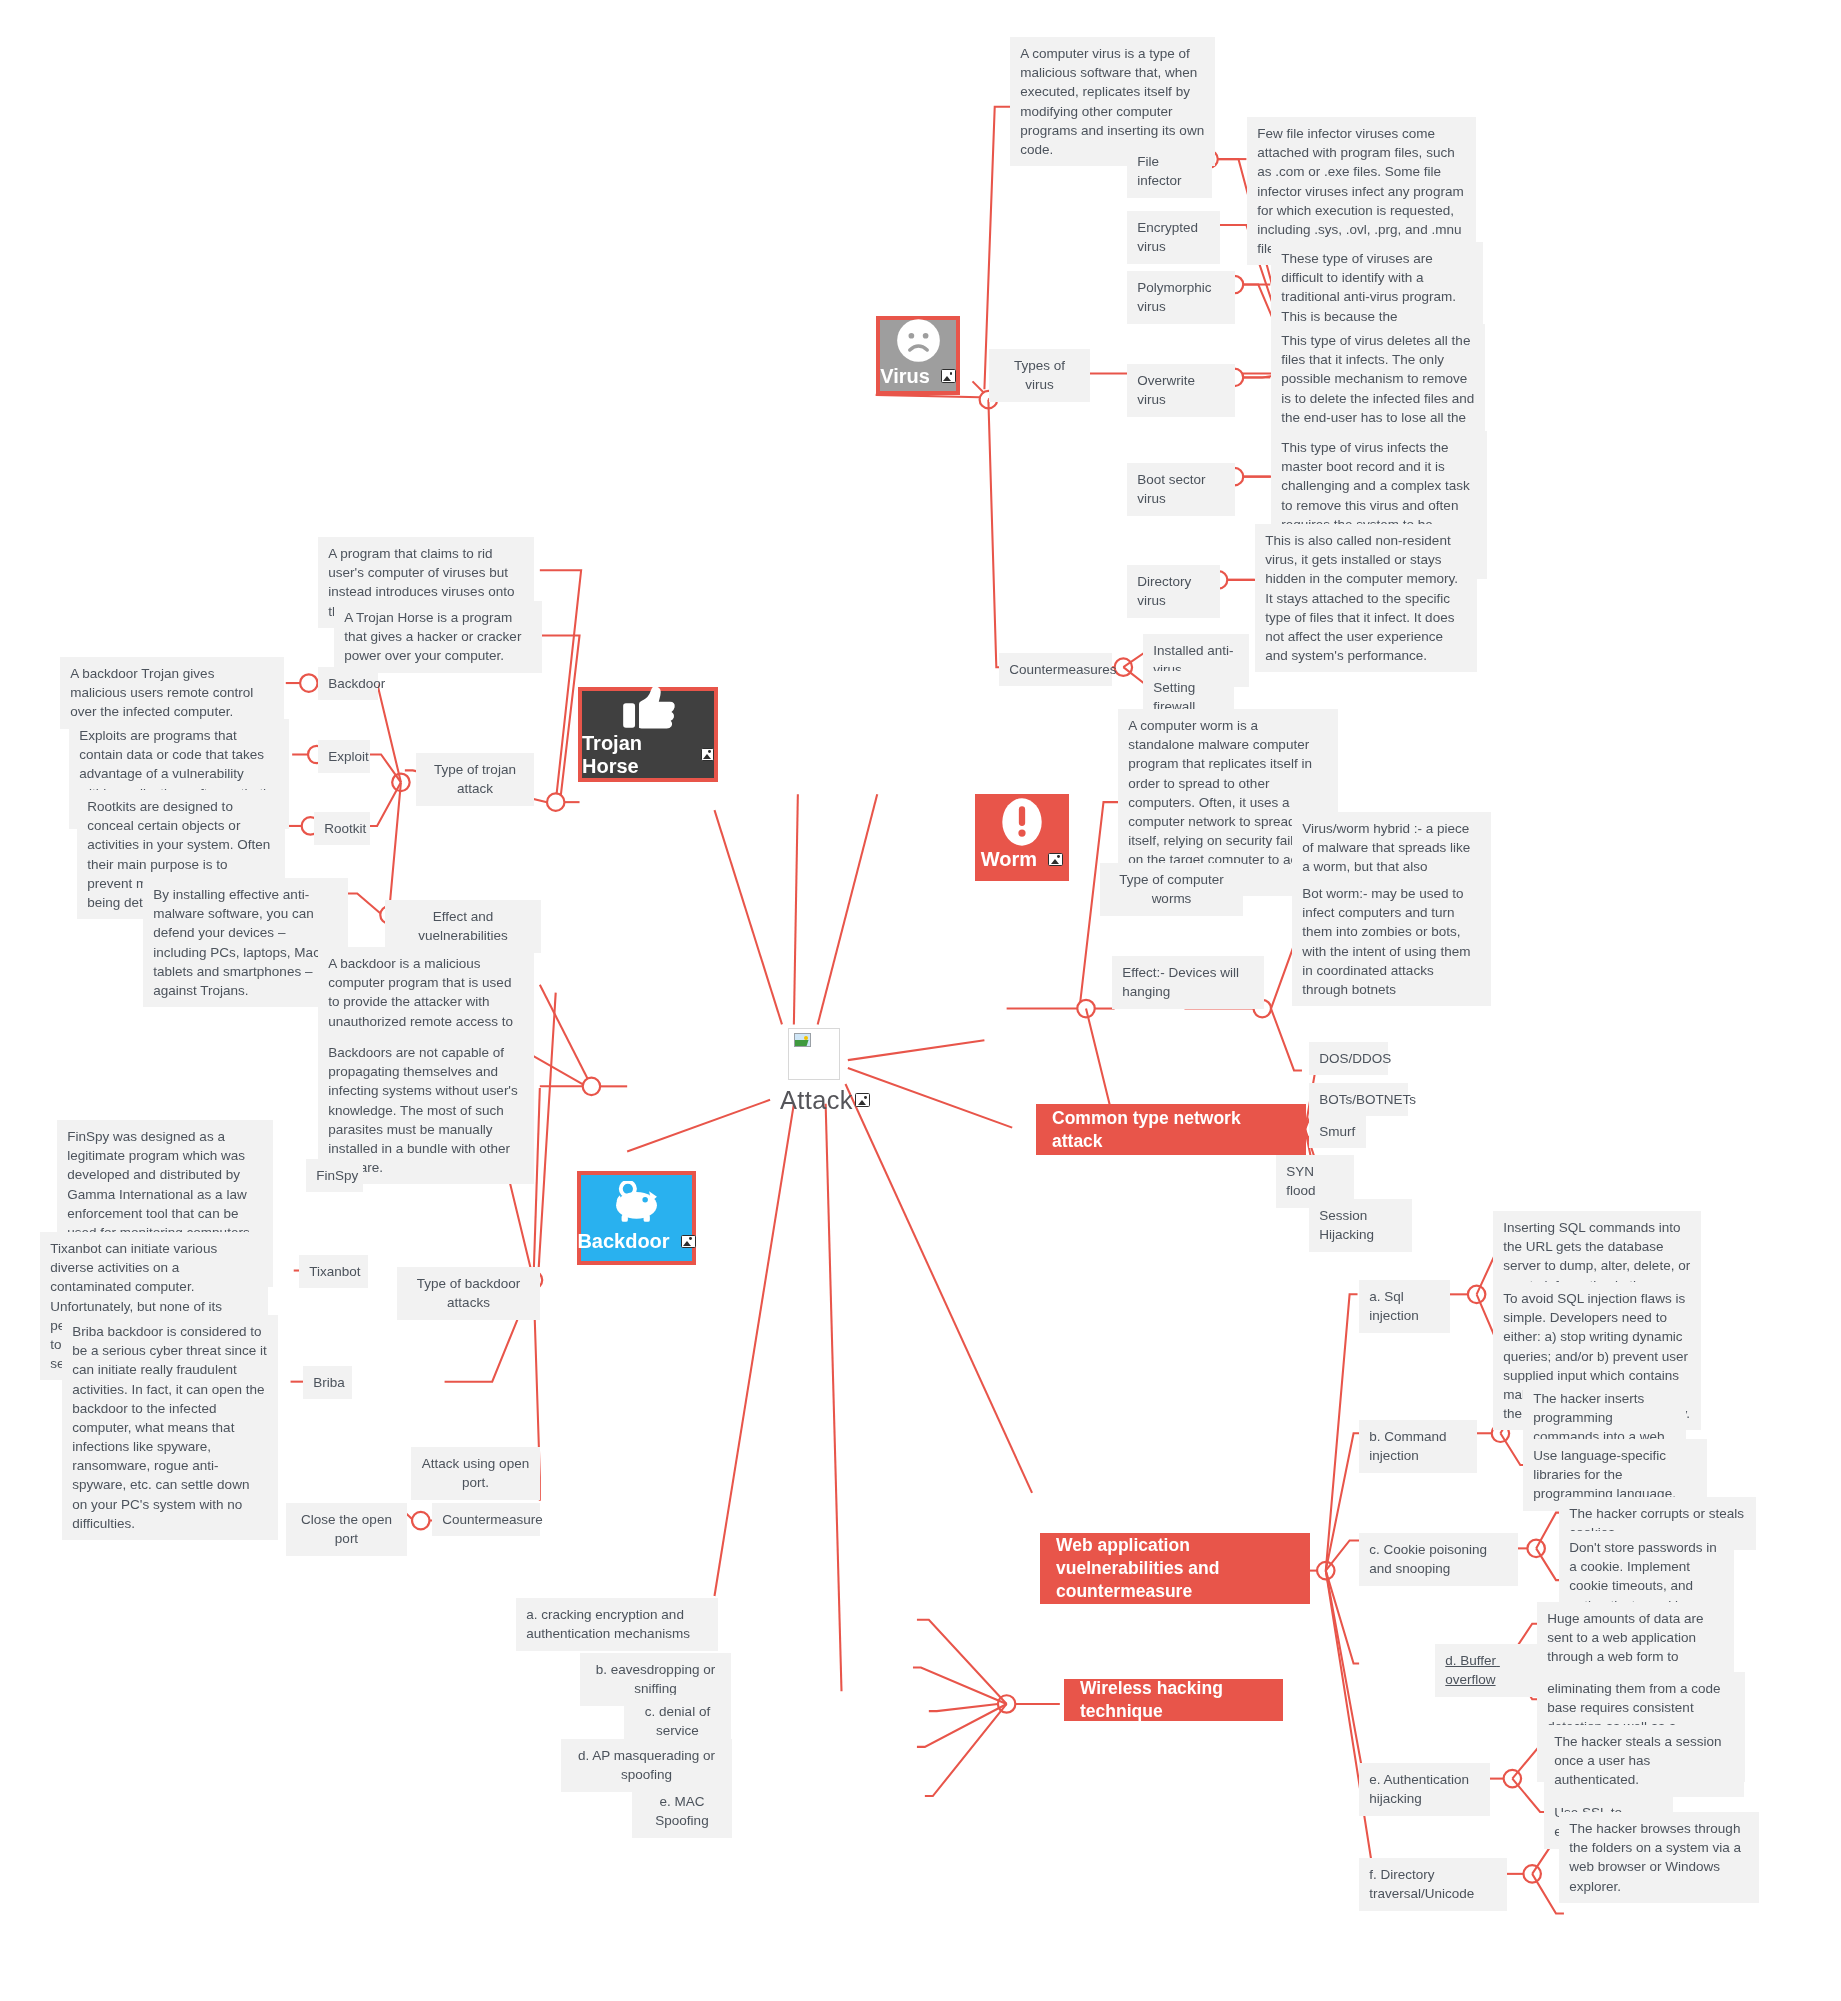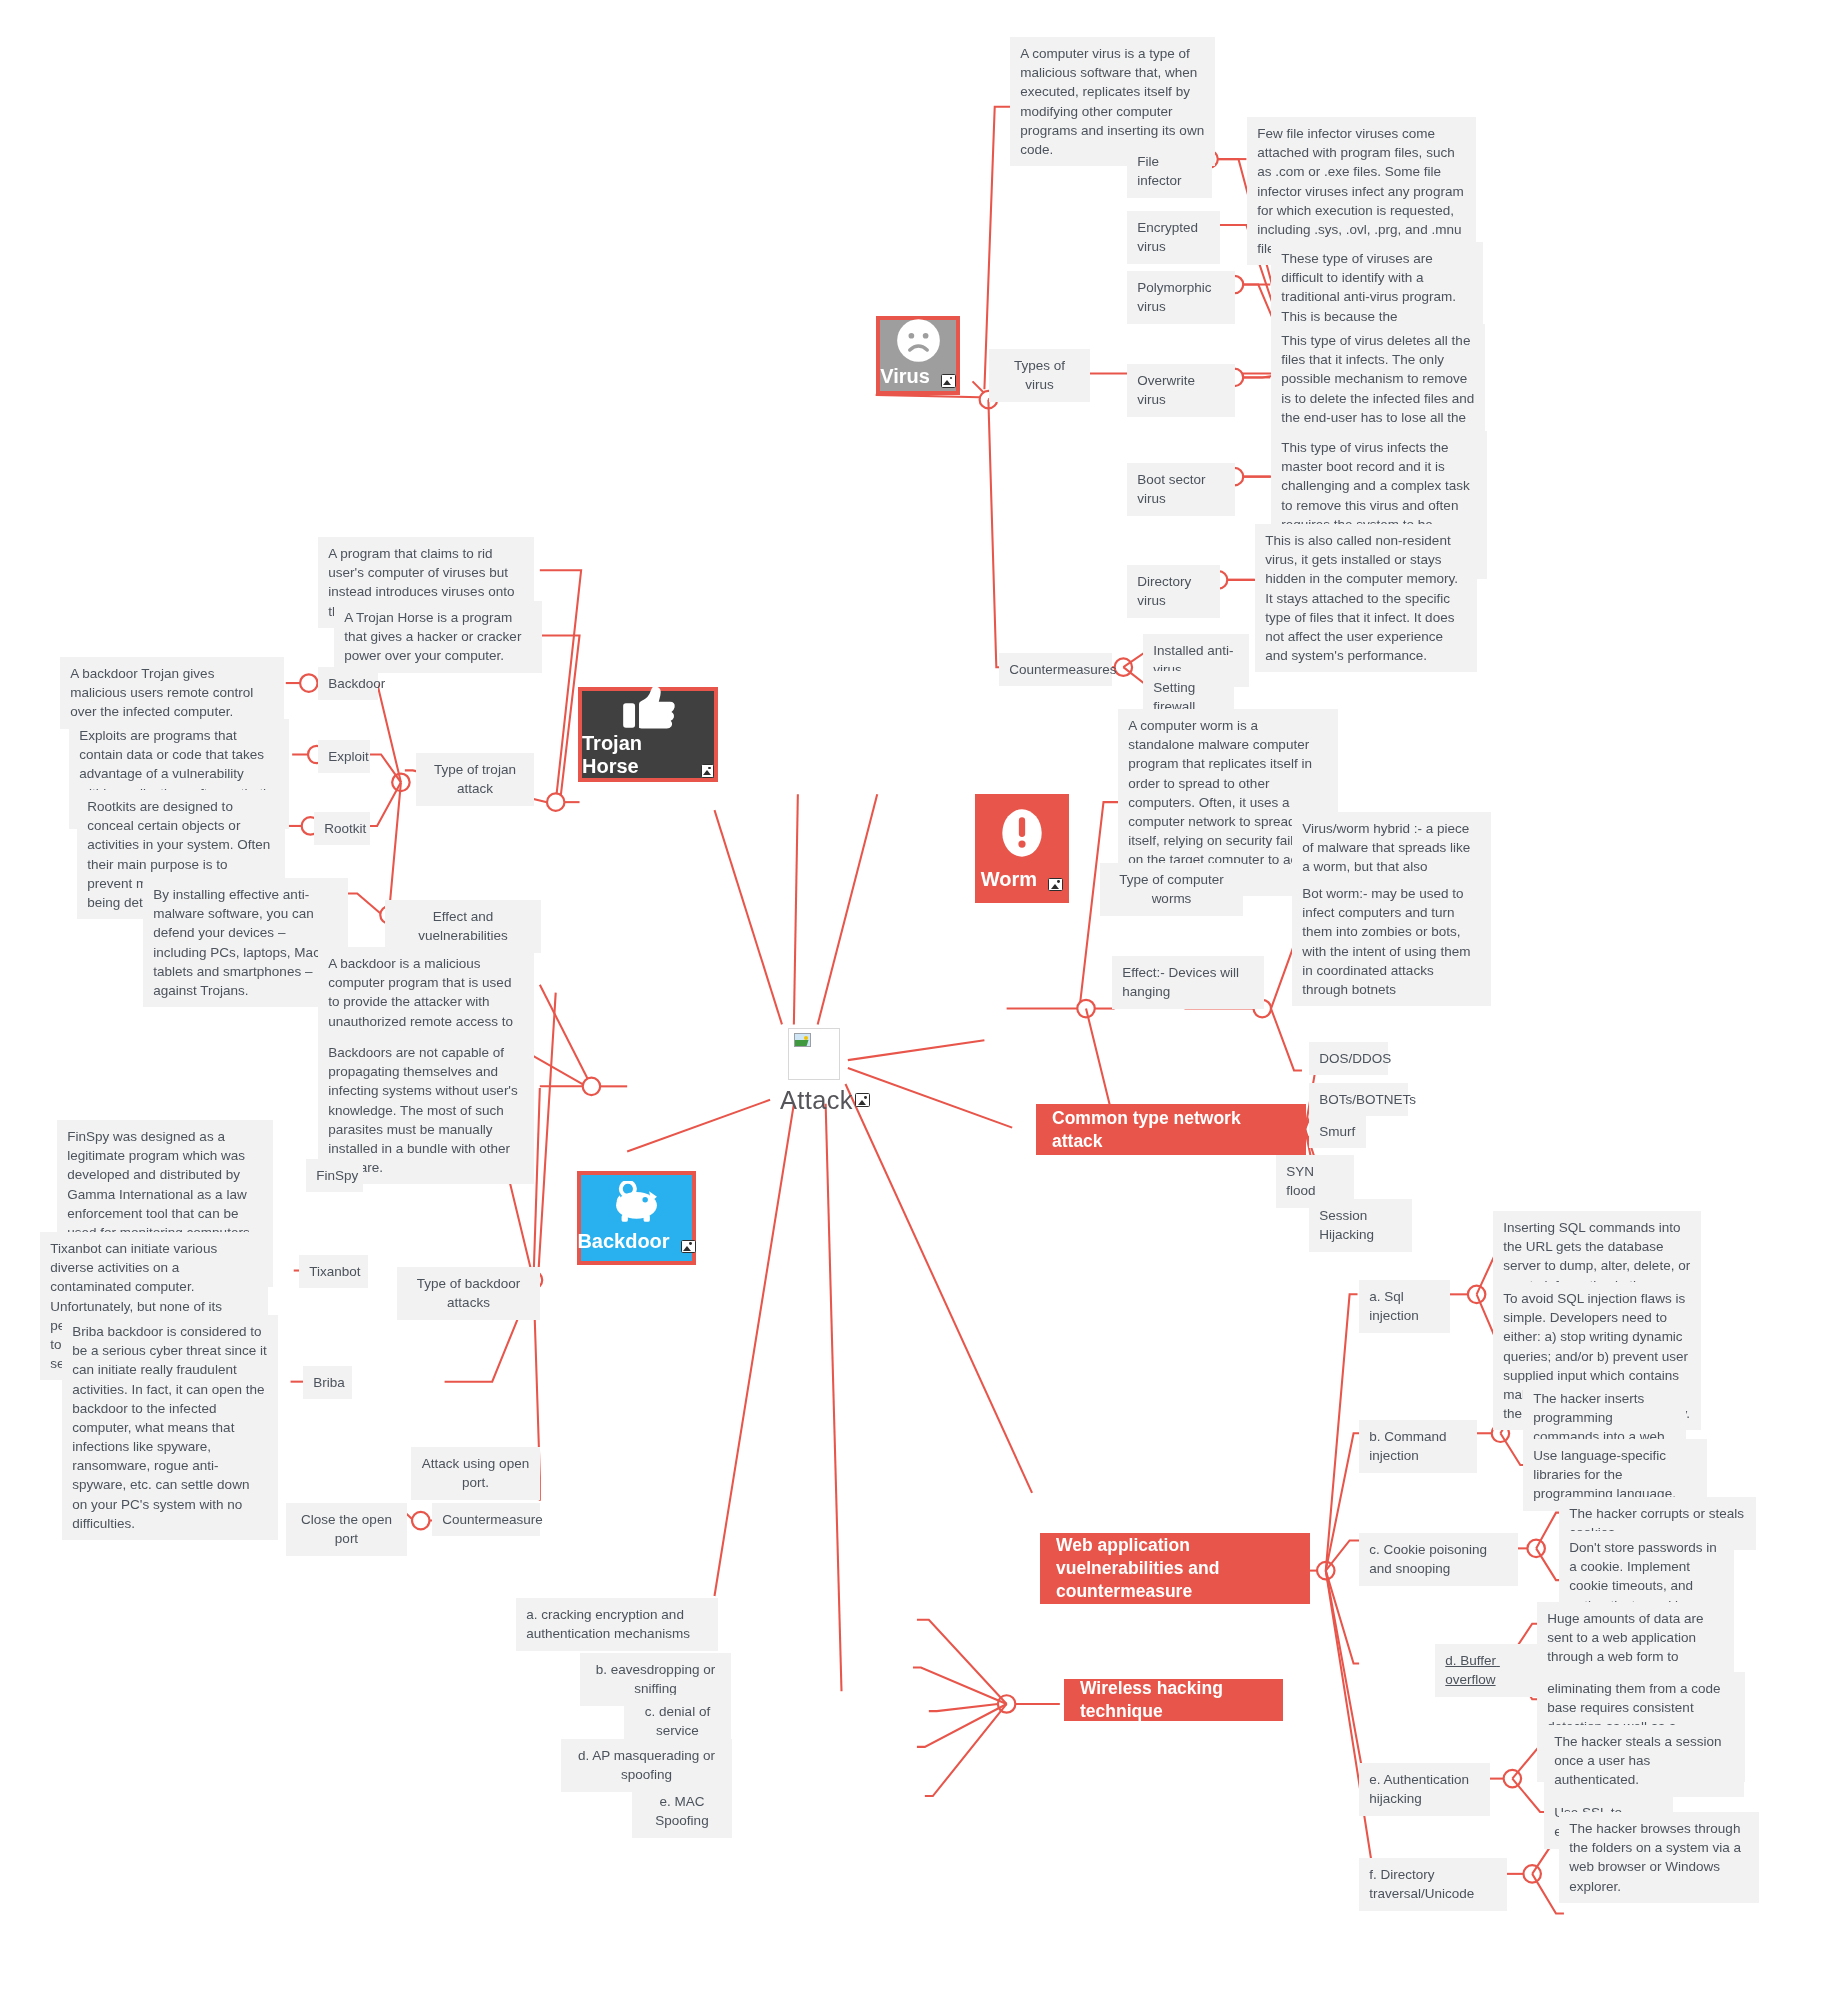--- a/index.html
+++ b/index.html
@@ -56,21 +56,21 @@
     flex-direction: column;
     align-items: center;
     justify-content: center;
   }
   .card .glyph { flex: 1; display: flex; align-items: center; justify-content: center; }
   .card .cardlabel {
     color: #ffffff;
     font-weight: bold;
     font-size: 20px;
     display: flex;
-    align-items: flex-end;
+    align-items: center;
     gap: 11px;
     padding-bottom: 8px;
   }
   .imgicon {
     display: inline-block;
     width: 15px; height: 13.5px;
     border: 1.4px solid #2d2d2d;
     border-radius: 1.6px;
     position: relative;
     background: #ffffff;
@@ -324,21 +324,21 @@
   <div class="node" style="left:1127px; top:463px; width:108px;">Boot sector virus</div>
   <div class="node" style="left:1271px; top:431px; width:216px;">This type of virus infects the master boot record and it is challenging and a complex task to remove this virus and often requires the system to be formatted. Mostly it spreads through removable media.</div>
 
   <div class="node" style="left:1127px; top:565px; width:93px;">Directory virus</div>
   <div class="node" style="left:1255px; top:524px; width:222px;">This is also called non-resident virus, it gets installed or stays hidden in the computer memory. It stays attached to the specific type of files that it infect. It does not affect the user experience and system's performance.</div>
 
   <div class="node ctr" style="left:999px; top:653px; width:113px;">Countermeasures</div>
   <div class="node" style="left:1143px; top:634px; width:106px;">Installed anti-virus</div>
   <div class="node" style="left:1143px; top:671px; width:91px;">Setting firewall</div>
 
-  <div class="card" style="left:975px; top:794px; width:94px; height:109px; background:#e8554a;">
+  <div class="card" style="left:975px; top:794px; width:94px; height:87px; background:#e8554a;">
     <div class="glyph">
       <svg width="46" height="52" viewBox="0 0 58 66">
         <ellipse cx="29" cy="33" rx="25" ry="30" fill="#ffffff"></ellipse>
         <rect x="25" y="13" width="8" height="25" rx="4" fill="#e8554a"></rect>
         <circle cx="29" cy="47" r="4.6" fill="#e8554a"></circle>
       </svg>
     </div>
     <div class="cardlabel">
       <span>Worm</span>
       <span class="imgicon"></span>

